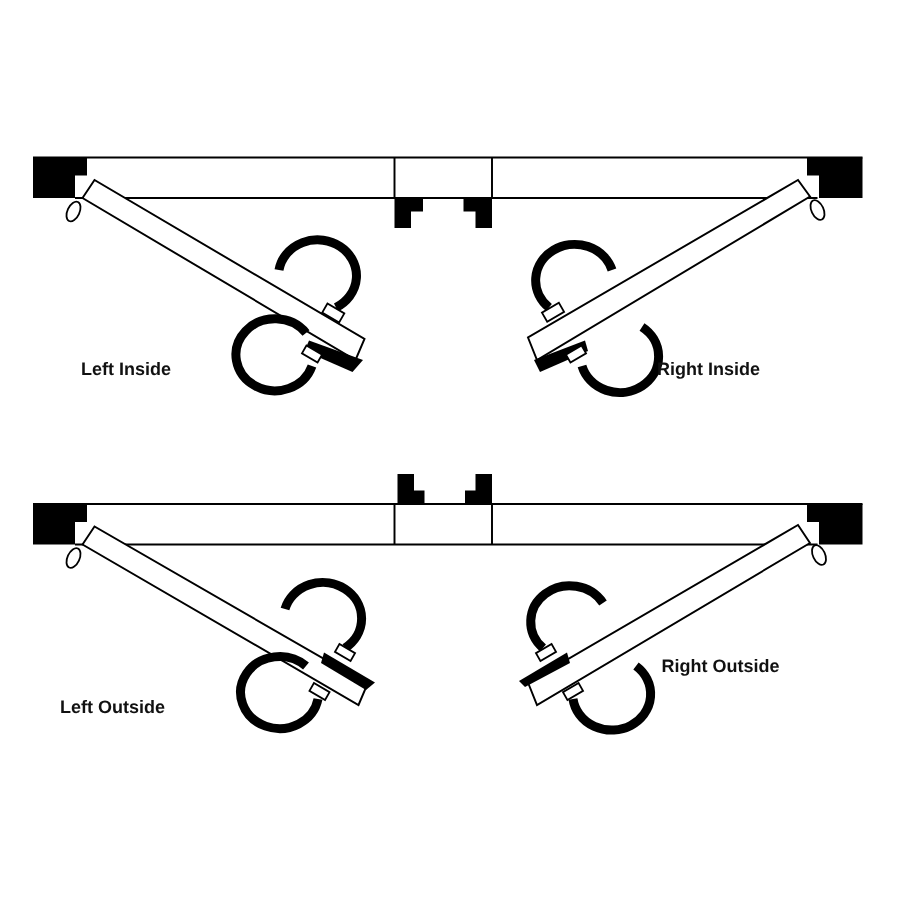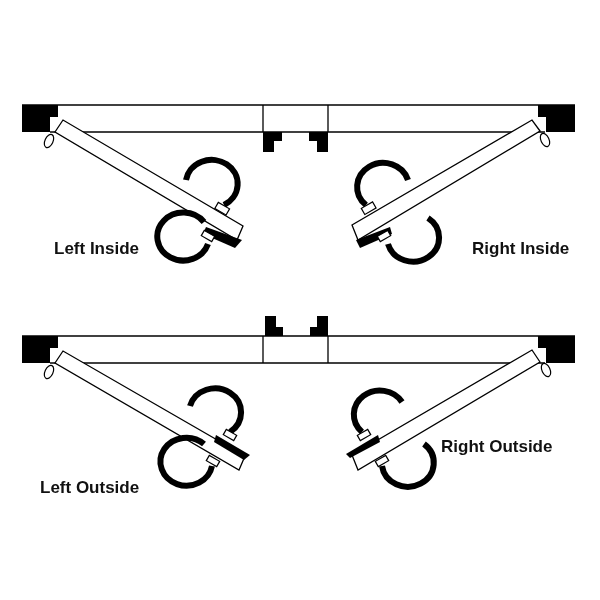--- a/index.html
+++ b/index.html
@@ -1,18 +1,18 @@
 <!DOCTYPE html>
 <html><head>
 <meta charset="utf-8">
 <style>
   html,body{margin:0;padding:0;background:#fff;}
   body{width:600px;height:600px;position:relative;overflow:hidden;font-family:"Liberation Sans",sans-serif;}
   svg{position:absolute;left:0;top:0;}
-  .lbl{position:absolute;font-weight:bold;font-size:17px;color:#111;white-space:nowrap;}
+  .lbl{position:absolute;font-weight:bold;font-size:12px;color:#111;white-space:nowrap;}
 </style>
 </head>
 <body>
 
 <svg width="600" height="600" viewBox="0 0 600 600">
   <defs>
 
     <g id="doorL">
 
       <polygon points="0,0 6,-12 200,92 194,104" fill="#fff" stroke="#000" stroke-width="1.3"></polygon>
@@ -79,15 +79,15 @@
       <path d="M402,402 A26,24 0 1 0 362,432" fill="none" stroke="#000" stroke-width="6"></path>
       <path d="M424,444 A26,24 0 1 1 382,466" fill="none" stroke="#000" stroke-width="6"></path>
       <polygon points="378,435 346,454 350,458 380,442" fill="#000"></polygon>
       <rect x="358" y="432" width="12" height="6" fill="#fff" stroke="#000" stroke-width="1.2" transform="rotate(-30 364 435)"></rect>
       <rect x="376" y="458" width="12" height="6" fill="#fff" stroke="#000" stroke-width="1.2" transform="rotate(-30 382 461)"></rect>
     </g>
   </g>
 </svg>
 
 <div class="lbl" style="left:54px;top:239px;">Left Inside</div>
-<div class="lbl" style="left:472px;top:239px;">Right Inside</div>
-<div class="lbl" style="left:40px;top:478px;">Left Outside</div>
+<div class="lbl" style="left:438px;top:239px;">Right Inside</div>
+<div class="lbl" style="left:40px;top:464px;">Left Outside</div>
 <div class="lbl" style="left:441px;top:437px;">Right Outside</div>
 
 </body></html>

